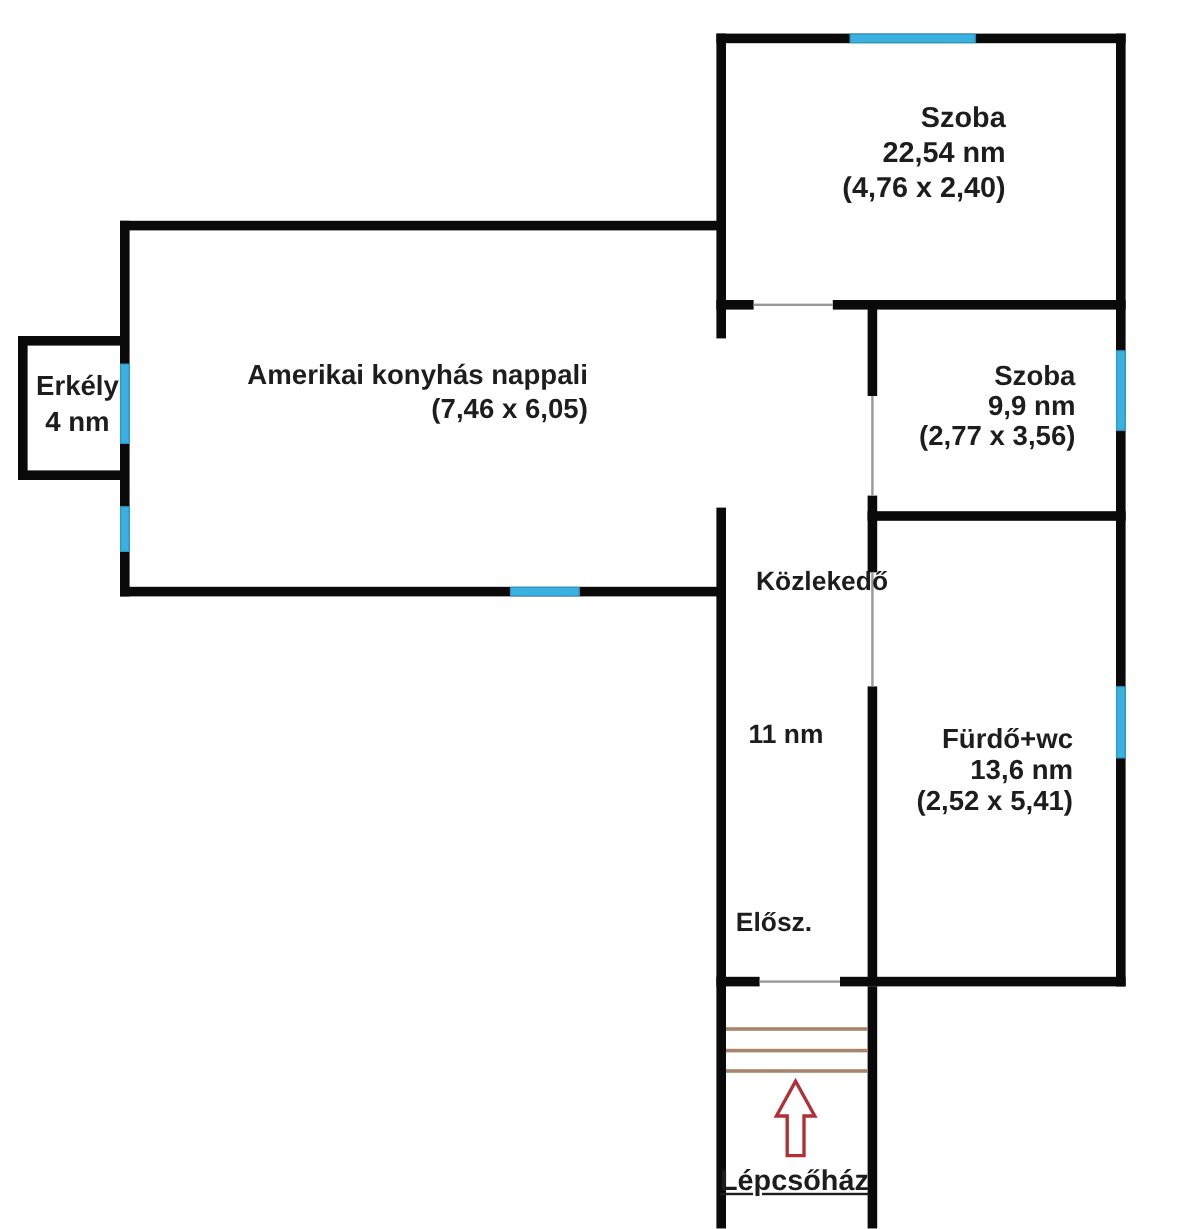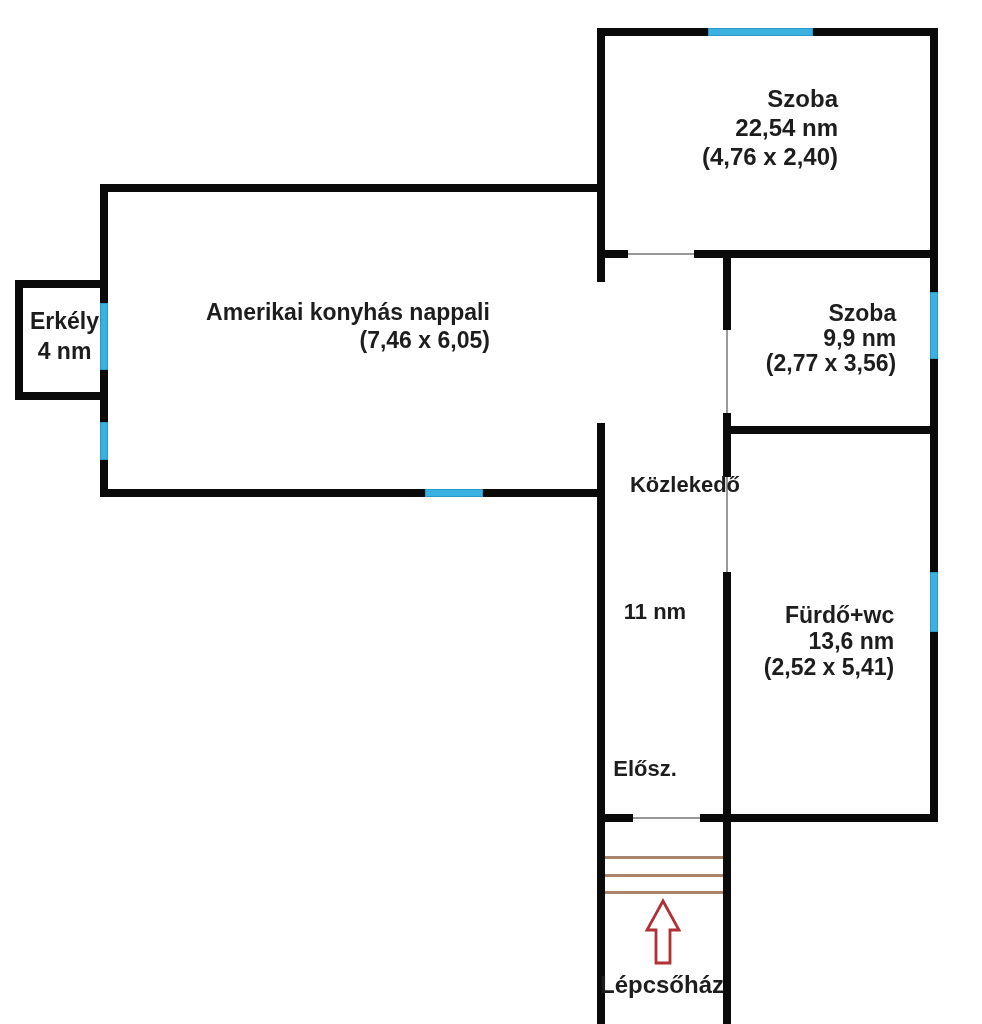--- a/index.html
+++ b/index.html
@@ -100,16 +100,16 @@
     <div>Erkély</div>
     <div>4 nm</div>
   </div>
 
   <div class="label lab-22" style="left:661px;top:473px;padding-left:48px;">Közlekedő</div>
 
   <div class="label lab-22" style="left:655px;top:580px;margin-top:20px;">11 nm</div>
 
   <div class="label lab-22" style="left:645px;top:725px;margin-top:32px;">Elősz.</div>
 
-  <div class="label lab-24" style="left:662px;top:970px;">Lépcsőház</div>
+  <div class="label lab-24" style="left:662px;top:970px;text-decoration:underline;">Lépcsőház</div>
 
 
 </div>
 
 </body></html>

